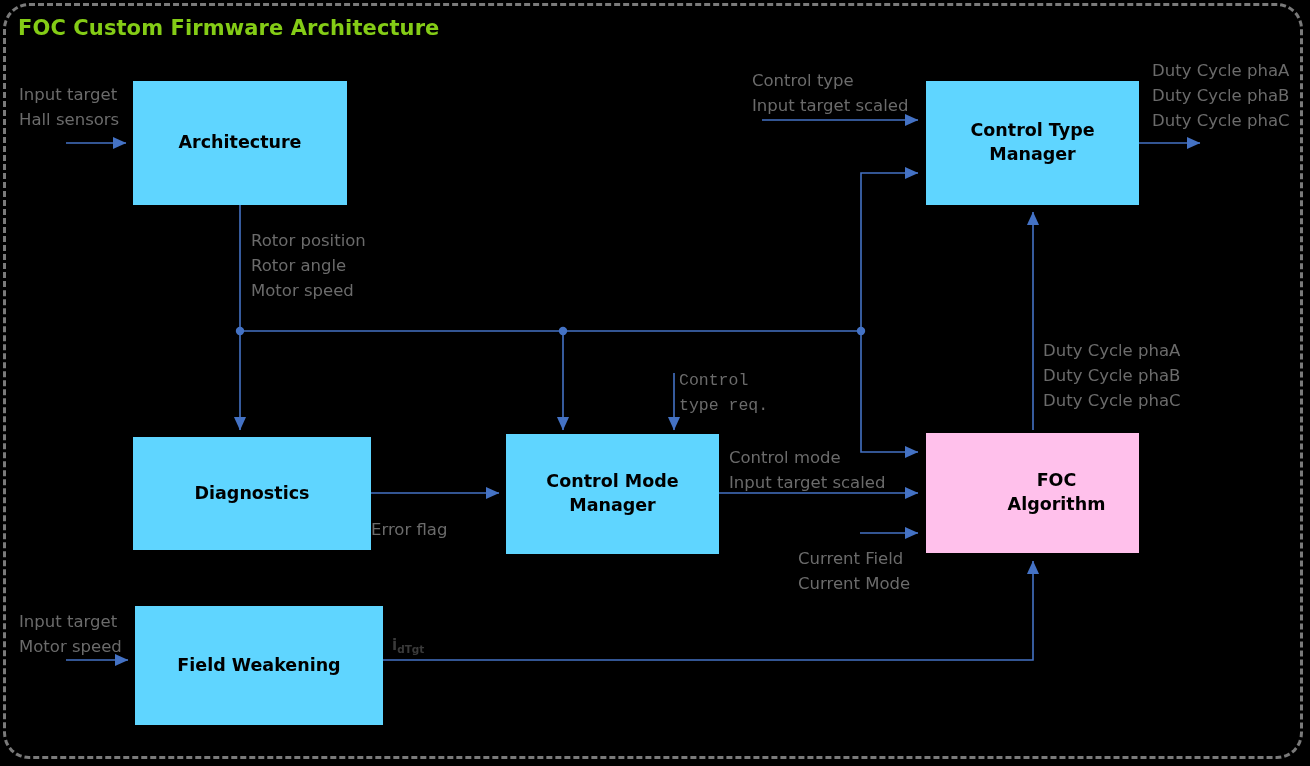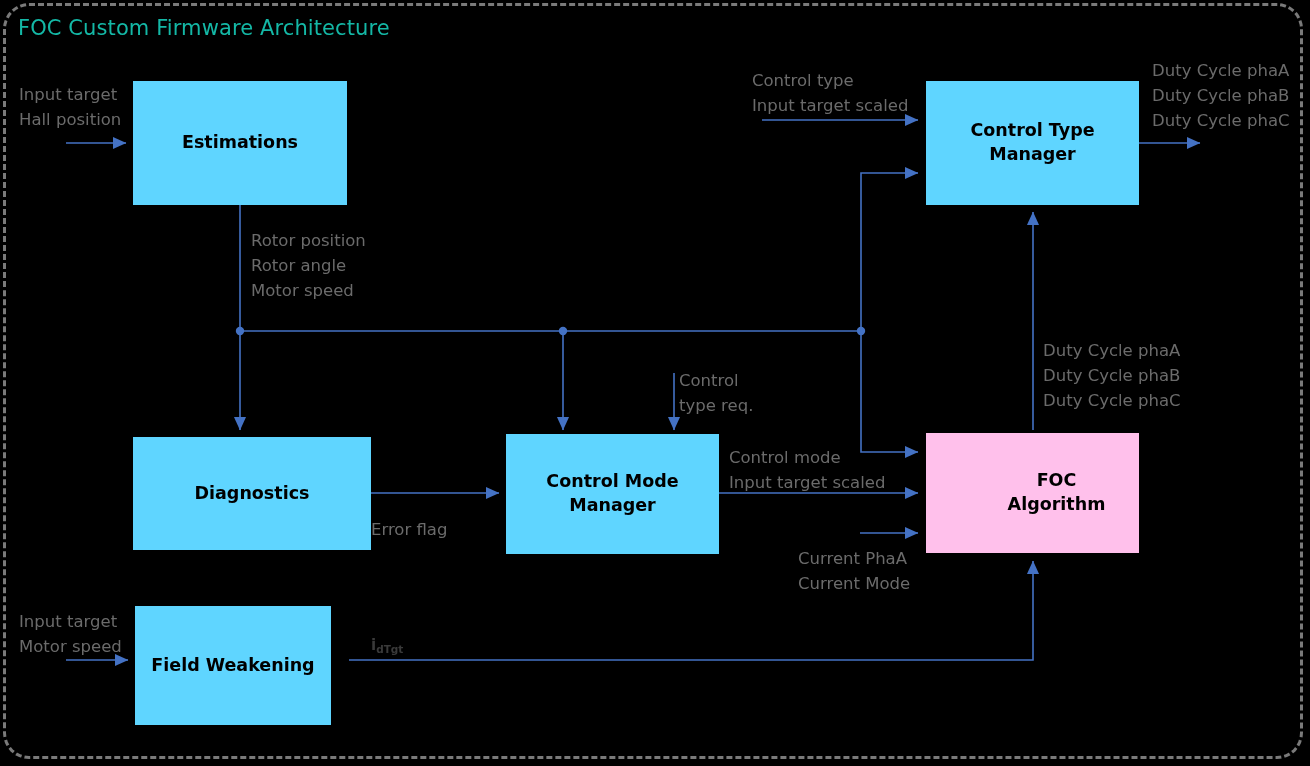--- a/index.html
+++ b/index.html
@@ -25,22 +25,22 @@
     border: 3px dashed #7a7a7a;
     border-radius: 26px;
     box-sizing: border-box;
     pointer-events: none;
   }
   #title {
     position: absolute;
     left: 18px;
     top: 16px;
     font-size: 21px;
-    font-weight: normal;
-    color: #14b8a6;
+    font-weight: bold;
+    color: #84cc16;
     letter-spacing: 0.1px;
     white-space: nowrap;
   }
   .node {
     position: absolute;
     box-sizing: border-box;
     display: flex;
     align-items: center;
     justify-content: center;
     text-align: center;
@@ -120,21 +120,21 @@
 
       <path d="M1033,430 L1033,212" marker-end="url(#arrowR)"></path>
 
       <path d="M66,660 L128,660" marker-end="url(#arrowR)"></path>
 
       <path d="M349,660 L1033,660 L1033,561" marker-end="url(#arrowR)"></path>
     </g>
   </svg>
 
   <div class="node cyan" style="left:133px; top:81px; width:214px; height:124px;">
-    <span>Estimations</span>
+    <span>Architecture</span>
   </div>
 
   <div class="node cyan" style="left:926px; top:81px; width:213px; height:124px;">
     <span>
       <span>Control Type</span><br>
       <span>Manager</span>
     </span>
   </div>
 
   <div class="node cyan" style="left:133px; top:437px; width:238px; height:113px;">
@@ -148,27 +148,27 @@
     </span>
   </div>
 
   <div class="node pink" style="left:926px; top:433px; width:213px; height:120px;">
     <span>
       <span>FOC</span><br>
       <span>Algorithm</span>
     </span>
   </div>
 
-  <div class="node cyan" style="left:135px; top:606px; width:196px; height:119px;align-items:center;">
+  <div class="node cyan" style="left:135px; top:606px; width:248px; height:119px;align-items:center;">
     <span>Field Weakening</span>
   </div>
 
   <div class="sig" style="left:19px; top:83px;">
     <div>Input target</div>
-    <div>Hall position</div>
+    <div>Hall sensors</div>
   </div>
 
   <div class="sig" style="left:251px; top:229px;">
     <div>Rotor position</div>
     <div>Rotor angle</div>
     <div>Motor speed</div>
   </div>
 
   <div class="sig" style="left:752px; top:69px;">
     <div>Control type</div>
@@ -184,37 +184,37 @@
   <div class="sig" style="left:1043px; top:339px;">
     <div>Duty Cycle phaA</div>
     <div>Duty Cycle phaB</div>
     <div>Duty Cycle phaC</div>
   </div>
 
   <div class="sig" style="left:371px; top:470px;margin-top:48px;">
     <div>Error flag</div>
   </div>
 
-  <div class="sig" style="left:679px; top:369px;">
+  <div class="sig" style="left:679px; top:369px;font-family:Liberation Mono, monospace;">
     <div>Control</div>
     <div>type req.</div>
   </div>
 
   <div class="sig" style="left:729px; top:446px;">
     <div>Control mode</div>
     <div>Input target scaled</div>
   </div>
 
   <div class="sig" style="left:798px; top:547px;">
-    <div>Current PhaA</div>
+    <div>Current Field</div>
     <div>Current Mode</div>
   </div>
 
   <div class="sig" style="left:19px; top:610px;">
     <div>Input target</div>
     <div>Motor speed</div>
   </div>
 
-  <div class="sig" style="left:371px; top:634px; color:#3a3a3a; font-weight:bold; font-size:15px;">
+  <div class="sig" style="left:392px; top:634px; color:#3a3a3a; font-weight:bold; font-size:15px;">
     <span>i</span><sub>dTgt</sub>
   </div>
 
 </div>
 
 </body></html>

